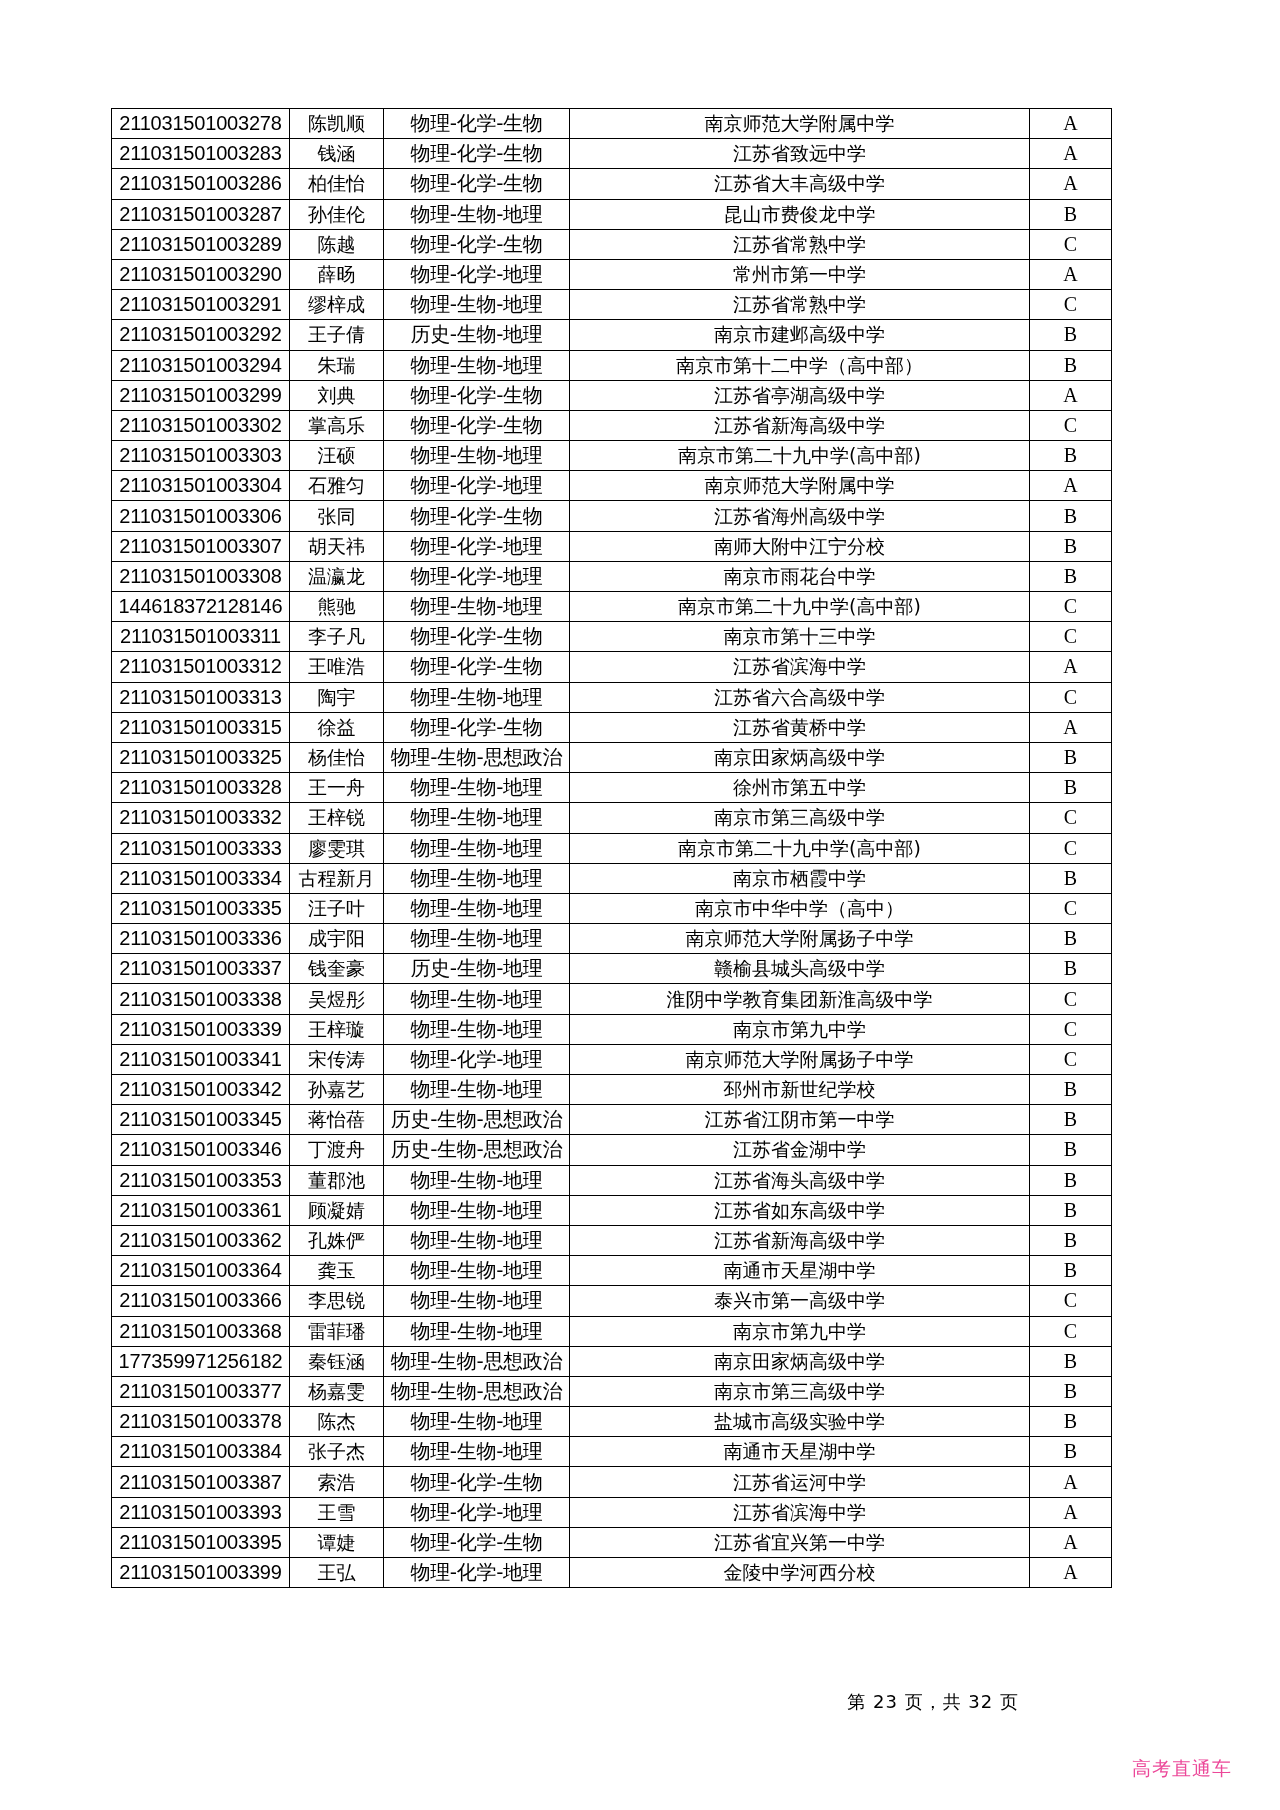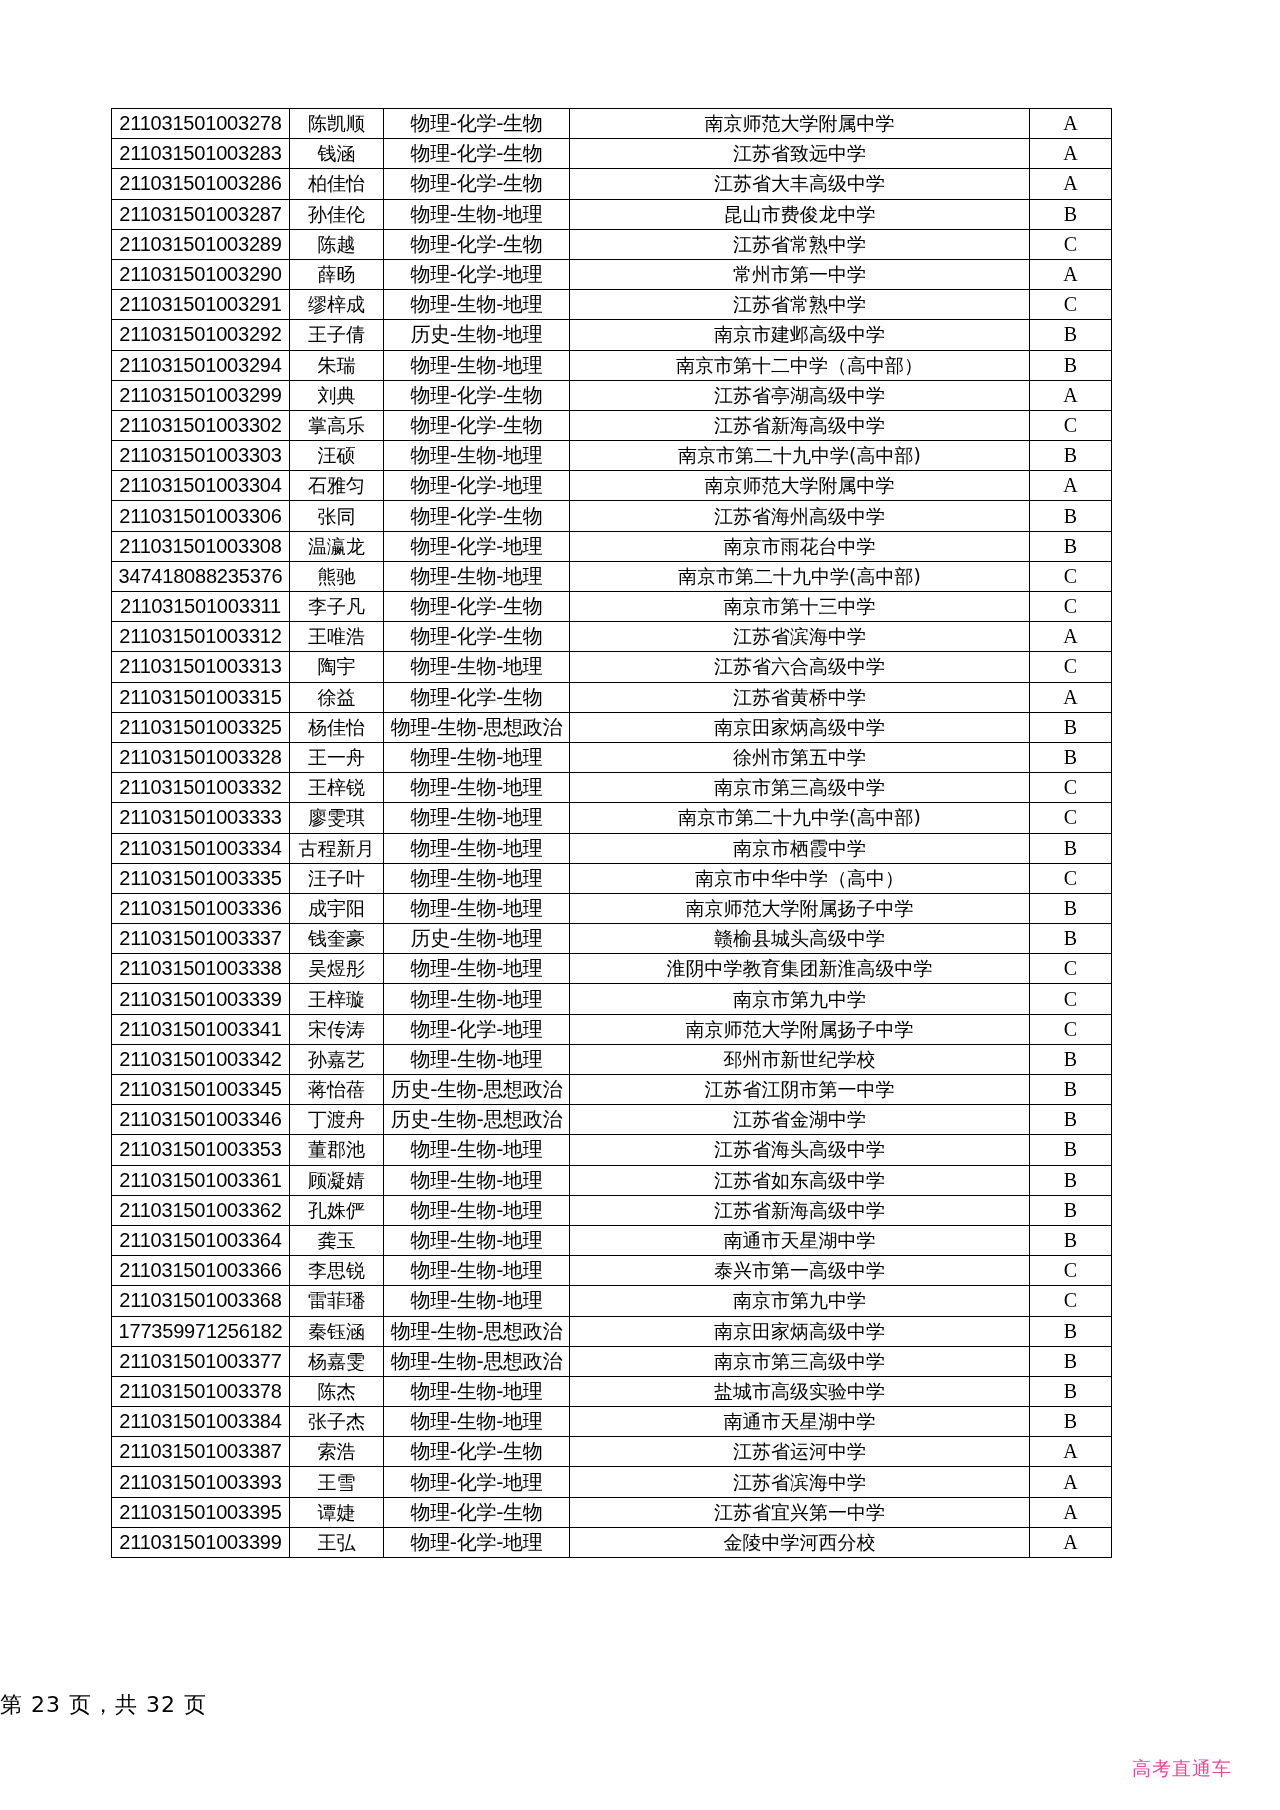--- a/index.html
+++ b/index.html
@@ -76,23 +76,23 @@
   td.grade {
     font-family: "Liberation Serif", "DejaVu Serif", serif;
     font-size: 20px;
   }
 
   .footer {
     position: absolute;
     left: 0;
     top: 1690px;
     width: 1019px;
-    text-align: left;
+    text-align: right;
     font-family: "DejaVu Sans", "Liberation Sans", sans-serif;
-    font-size: 22px;
+    font-size: 18px;
     letter-spacing: 1px;
   }
 
   .watermark {
     position: absolute;
     right: 48px;
     top: 1756px;
     font-family: "DejaVu Sans", "Liberation Sans", sans-serif;
     font-size: 19px;
     color: #ec4899;
@@ -206,28 +206,35 @@
             <td class="grade">A</td>
           </tr>
           <tr>
             <td class="id">211031501003306</td>
             <td class="name">张同</td>
             <td class="subj">物理-化学-生物</td>
             <td class="school">江苏省海州高级中学</td>
             <td class="grade">B</td>
           </tr>
           <tr>
+            <td class="id">211031501003307</td>
+            <td class="name">胡天祎</td>
+            <td class="subj">物理-化学-地理</td>
+            <td class="school">南师大附中江宁分校</td>
+            <td class="grade">B</td>
+          </tr>
+          <tr>
             <td class="id">211031501003308</td>
             <td class="name">温瀛龙</td>
             <td class="subj">物理-化学-地理</td>
             <td class="school">南京市雨花台中学</td>
             <td class="grade">B</td>
           </tr>
           <tr>
-            <td class="id">347418088235376</td>
+            <td class="id">144618372128146</td>
             <td class="name">熊驰</td>
             <td class="subj">物理-生物-地理</td>
             <td class="school">南京市第二十九中学(高中部)</td>
             <td class="grade">C</td>
           </tr>
           <tr>
             <td class="id">211031501003311</td>
             <td class="name">李子凡</td>
             <td class="subj">物理-化学-生物</td>
             <td class="school">南京市第十三中学</td>

